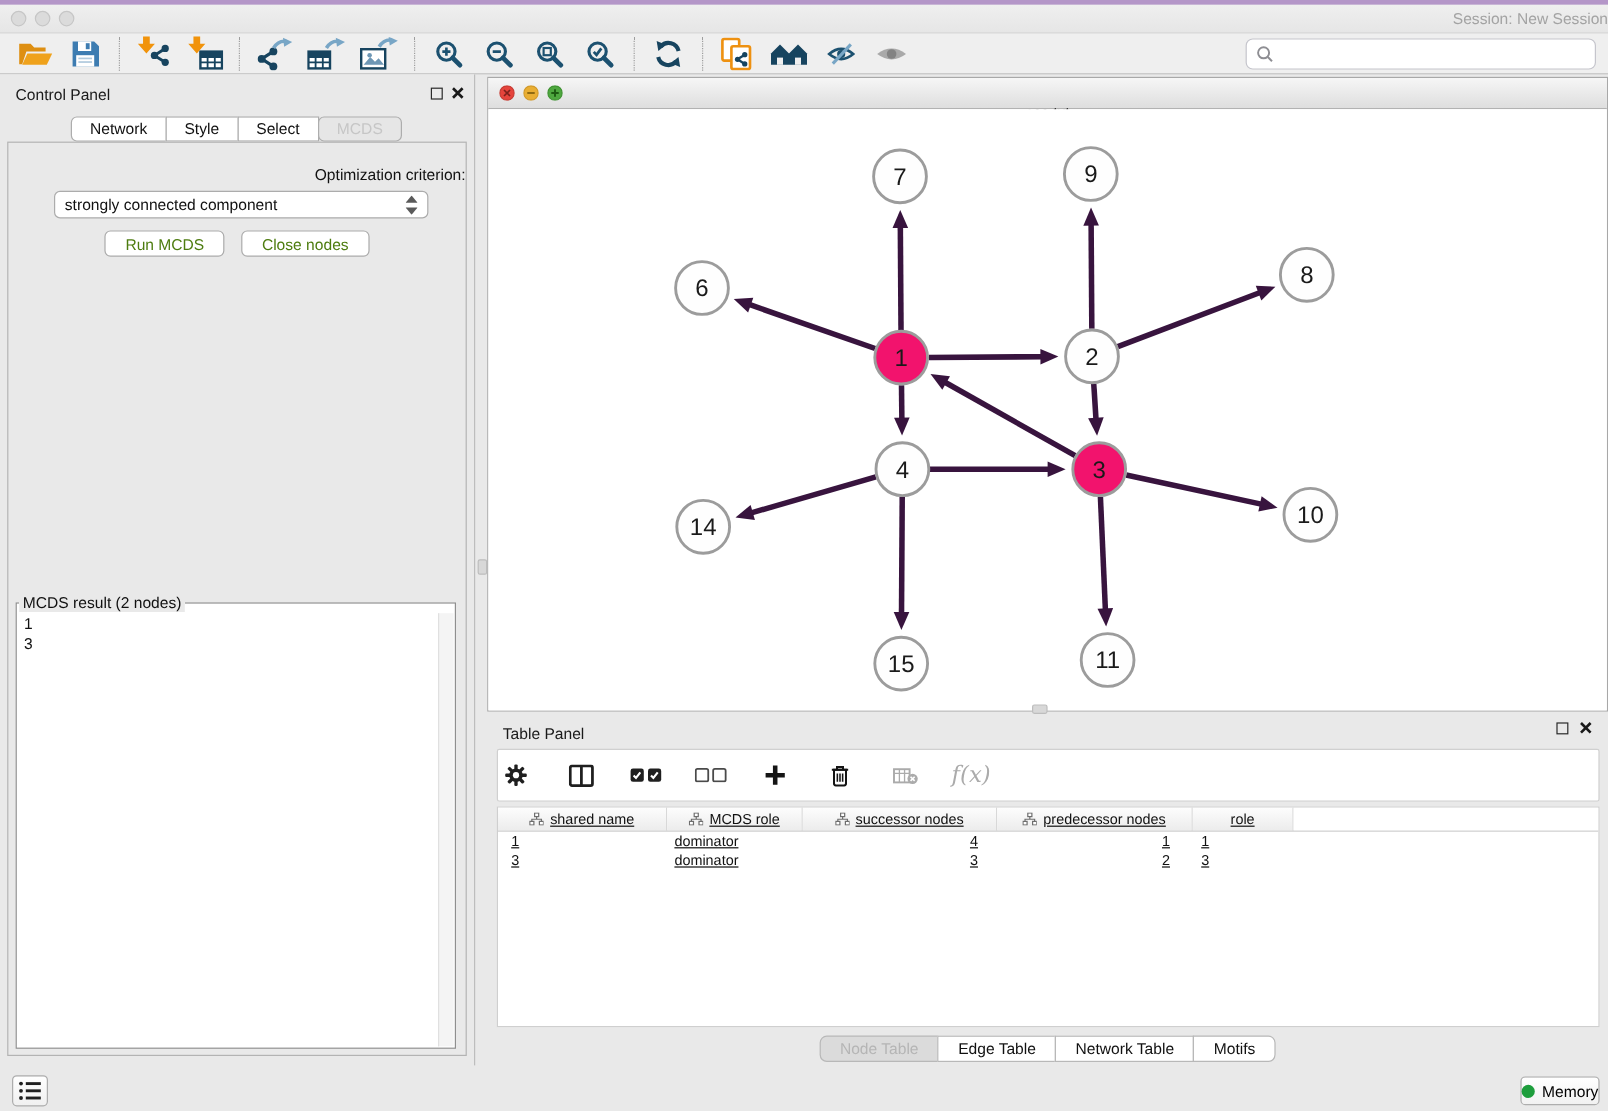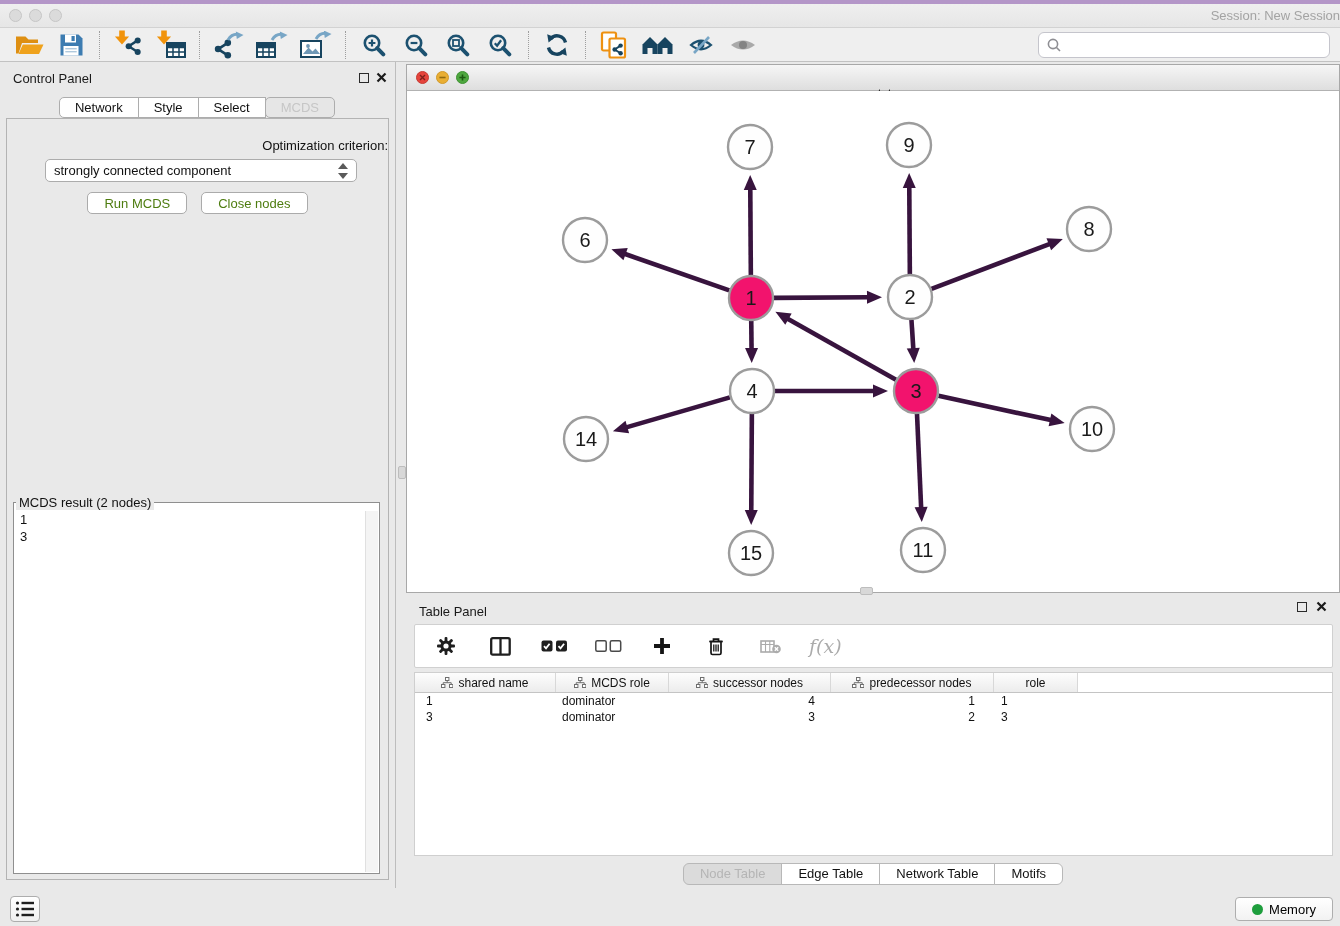--- a/index.html
+++ b/index.html
@@ -45,43 +45,43 @@
   .net-window{position:absolute;left:406px;top:64px;width:934px;height:529px;border:1px solid #A8A8A8;background:#FFF;}
   .net-titlebar{position:absolute;left:0;top:0;right:0;height:26px;background:linear-gradient(#F6F6F6,#DEDEDE);border-bottom:1px solid #B2B2B2;}
   .net-title{position:absolute;left:0;right:0;top:5px;text-align:center;font-size:13px;color:#1A1A1A;margin-top:16px;}
   .lights{position:absolute;left:9px;top:6px;display:flex;gap:7px;}
   .net-canvas{position:absolute;left:0;top:26px;right:0;bottom:0;background:#FFF;}
   .handle-v{position:absolute;left:398px;top:466px;width:8px;height:13px;background:#D8D8D8;border:1px solid #BDBDBD;border-radius:2px;}
   .handle-h{position:absolute;left:860px;top:587px;width:13px;height:8px;background:#D8D8D8;border:1px solid #BDBDBD;border-radius:2px;}
 
   
   .table-panel{position:absolute;left:406px;top:595px;width:934px;height:293px;background:#E9E9E9;}
-  .tp-toolbar{position:absolute;left:8px;right:7px;top:29px;height:44px;background:#FFF;border:1px solid #D0D0D0;border-radius:2px;display:flex;align-items:center;gap:24px;padding-left:16px;}
+  .tp-toolbar{position:absolute;left:8px;right:7px;top:29px;height:44px;background:#FFF;border:1px solid #D0D0D0;border-radius:2px;display:flex;align-items:center;gap:24px;}
   .fx{font-family:"DejaVu Serif",serif;font-style:italic;font-size:19px;color:#ABABAB;}
-  .tp-table{position:absolute;left:8px;right:7px;top:77px;height:184px;background:#FFF;border:1px solid #CFCFCF;overflow:hidden;}
+  .tp-table{position:absolute;left:8px;right:7px;top:77px;height:184px;background:#FFF;border:1px solid #CFCFCF;overflow:hidden;text-decoration:underline;}
   .thead{display:flex;height:20px;border-bottom:1px solid #C4C4C4;}
   .th{display:flex;align-items:center;justify-content:center;gap:5px;font-size:12px;background:linear-gradient(#FDFDFD,#ECECEC);border-right:1px solid #D8D8D8;}
   .th-fill{flex:1;background:#FFF;}
   .tr{display:flex;height:16px;align-items:center;}
   .td{font-size:12px;color:#111;overflow:hidden;}
   .c0{width:141px;text-align:left;padding-left:11px;}
   .c1{width:113px;text-align:left;padding-left:6px;}
   .c2{width:162px;text-align:right;padding-right:16px;}
   .c3{width:163px;text-align:right;padding-right:19px;}
   .c4{width:84px;text-align:left;padding-left:7px;}
   .tp-tabs{position:absolute;bottom:3px;left:0;right:0;display:flex;justify-content:center;}
   .tp-tab{height:22px;line-height:20px;padding:0 16px;font-size:13px;background:#FFF;border:1px solid #B8B8B8;margin-left:-1px;color:#111;}
   .tp-tab:first-child{border-radius:6px 0 0 6px;margin-left:0;}
   .tp-tab:last-child{border-radius:0 6px 6px 0;}
   .tp-tab.active{background:#DBDBDB;color:#B5B5B5;}
 
   
   .statusbar{position:absolute;left:0;bottom:0;right:0;height:38px;background:#E9E9E9;}
   .sb-btn{position:absolute;left:10px;top:8px;width:30px;height:26px;background:linear-gradient(#FFF,#F0F0F0);border:1px solid #ADADAD;border-radius:4px;display:flex;align-items:center;justify-content:center;}
-  .mem-btn{position:absolute;right:7px;top:9px;height:24px;background:linear-gradient(#FFF,#F2F2F2);border:1px solid #AEAEAE;border-radius:4px;display:flex;align-items:center;gap:6px;padding:0 16px;font-size:13px;}
+  .mem-btn{position:absolute;right:7px;top:9px;height:24px;background:linear-gradient(#FFF,#F2F2F2);border:1px solid #AEAEAE;border-radius:4px;display:flex;align-items:center;gap:6px;padding:0 0;font-size:13px;}
   .mem-dot{width:11px;height:11px;border-radius:50%;background:#1E9E3D;}
 </style>
 </head>
 <body>
 
 <div id="app">
 
   <div class="purple-strip"></div>
 
   <div class="titlebar">

